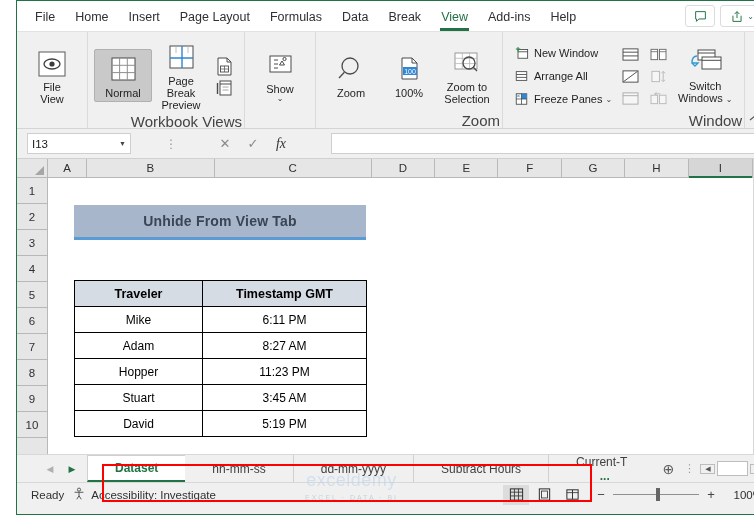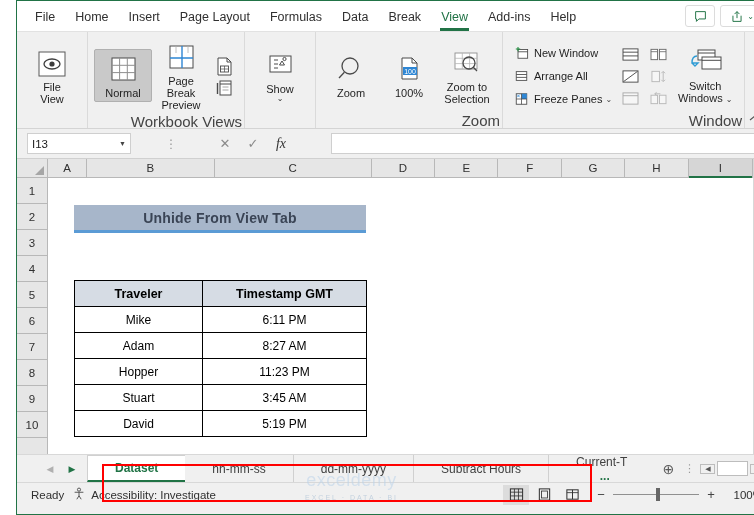--- a/index.html
+++ b/index.html
@@ -215,21 +215,21 @@
     background: #e6e6e6;
   }
   .cells {
     position: absolute; left: 31px; top: 19px; right: 0; bottom: 0;
     background: #fff;
   }
 
   .banner {
     position: absolute;
     left: 26px; top: 27px;
-    width: 292px; height: 28px;
+    width: 292px; height: 35px;
     background: #a7b6ca;
     border-bottom: 3px solid #5b9bd5;
     display: flex; align-items: center; justify-content: center;
     font-size: 14px; font-weight: bold; color: #3a4455;
     letter-spacing: .2px;
   }
 
   .dtable {
     position: absolute;
     left: 26px; top: 102px;

